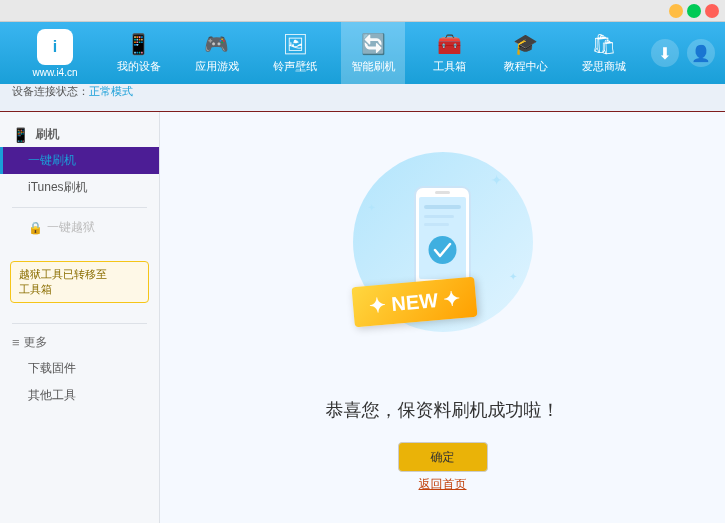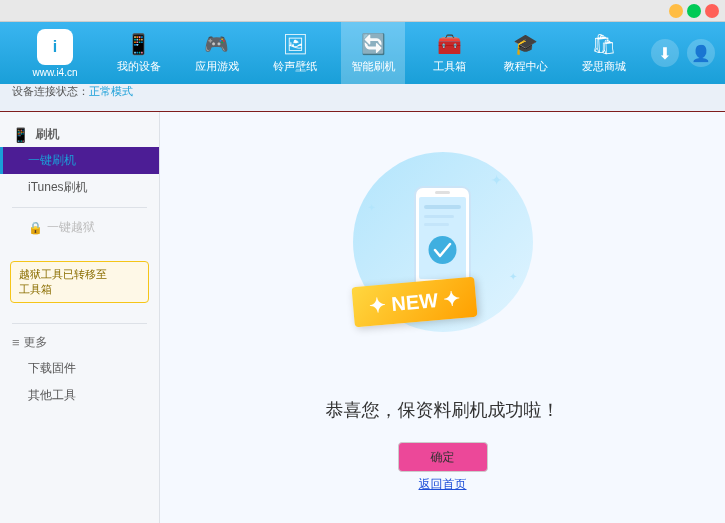--- a/index.html
+++ b/index.html
@@ -235,31 +235,31 @@
 
     .success-text {
       font-size: 18px;
       color: #333;
       margin-bottom: 20px;
       margin-top: 36px;
     }
     .confirm-btn {
       width: 90px;
       height: 30px;
-      background: #ec4899;
+      background: #eab308;
       border: 1px solid #ccc;
       border-radius: 4px;
       cursor: pointer;
       font-size: 12px;
       color: #333;
       margin-bottom: 4px;
     }
     .go-home-link {
       font-size: 12px;
-      color: #1d4ed8;
+      color: #c2410c;
       cursor: pointer;
       text-decoration: underline;
     }
   </style>
 </head>
 <body>
 
 <div class="title-bar">
   <span class="title-bar-btn tb-min"></span>
   <span class="title-bar-btn tb-max"></span>

